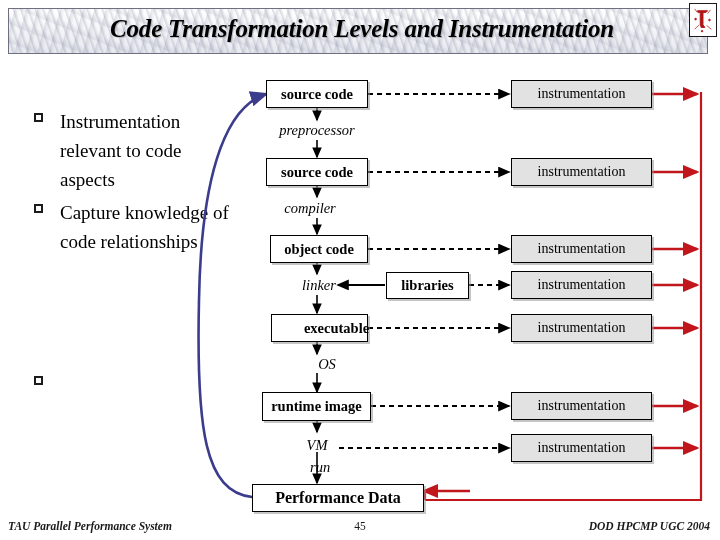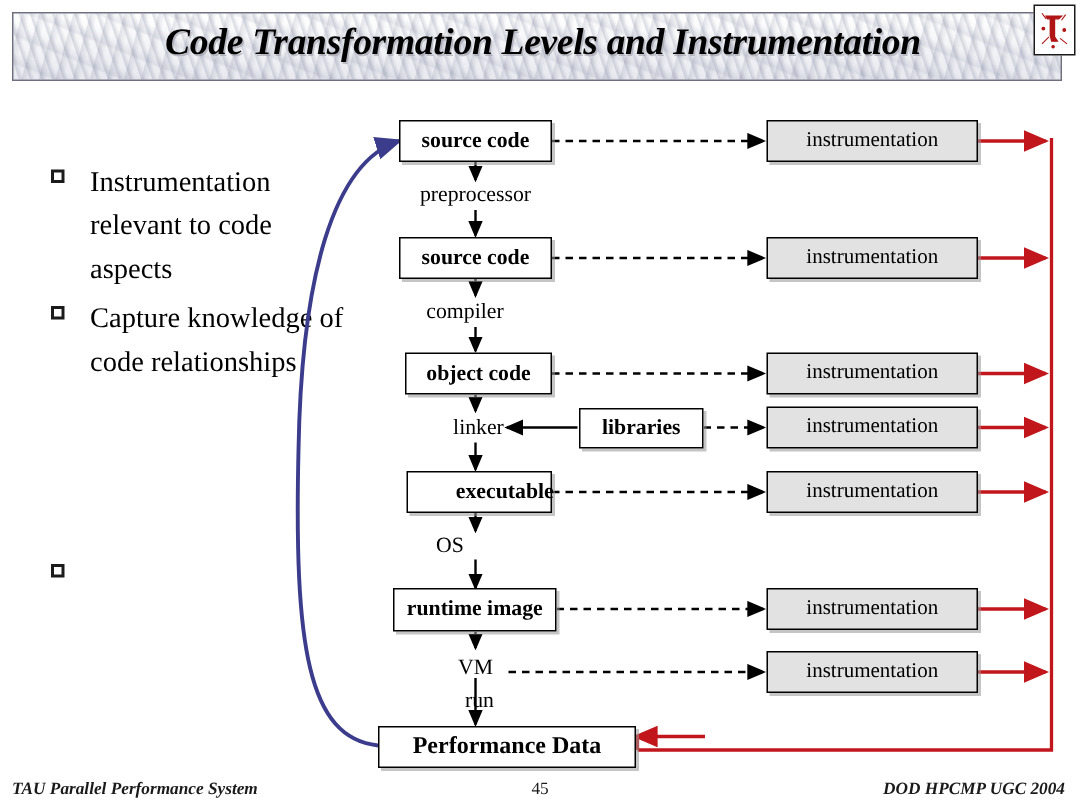--- a/index.html
+++ b/index.html
@@ -80,20 +80,21 @@
     font-size: 14.5px;
     display: flex;
     align-items: center;
     justify-content: center;
     white-space: nowrap;
     box-shadow: 2px 2px 0 rgba(150,150,150,0.55);
   }
   .dbox.gray { background: #e2e2e2; }
   .dlabel {
     position: absolute;
+    font-style: italic;
     font-size: 14.5px;
     color: #000000;
     white-space: nowrap;
     text-align: center;
   }
 
   
   #wires {
     position: absolute;
     left: 0; top: 0;
@@ -215,21 +216,21 @@
 <div class="dlabel" style="left:260px; top:200px; width:100px;">compiler</div>
 
 <div class="dbox" style="left:270px; top:235px; width:98px; height:28px;">object code</div>
 
 <div class="dlabel" style="left:269px; top:277px; width:100px;">linker</div>
 
 <div class="dbox" style="left:386px; top:272px; width:83px; height:27px;">libraries</div>
 
 <div class="dbox" style="left:271px; top:314px; width:97px; height:28px;padding-left:34px;">executable</div>
 
-<div class="dlabel" style="left:250px; top:356px; width:100px;">OS</div>
+<div class="dlabel" style="left:277px; top:356px; width:100px;">OS</div>
 
 <div class="dbox" style="left:262px; top:392px; width:109px; height:29px;">runtime image</div>
 
 <div class="dlabel" style="left:267px; top:437px; width:100px;">VM</div>
 
 <div class="dlabel" style="left:310px; top:459px; width:70px; text-align:left;">run</div>
 
 <div class="dbox" style="left:252px; top:484px; width:172px; height:28px; font-size:16px;">Performance Data</div>
 
 <div class="dbox gray" style="left:511px; top:80px; width:141px; height:28px; font-weight:normal; font-size:14px;">instrumentation</div>

